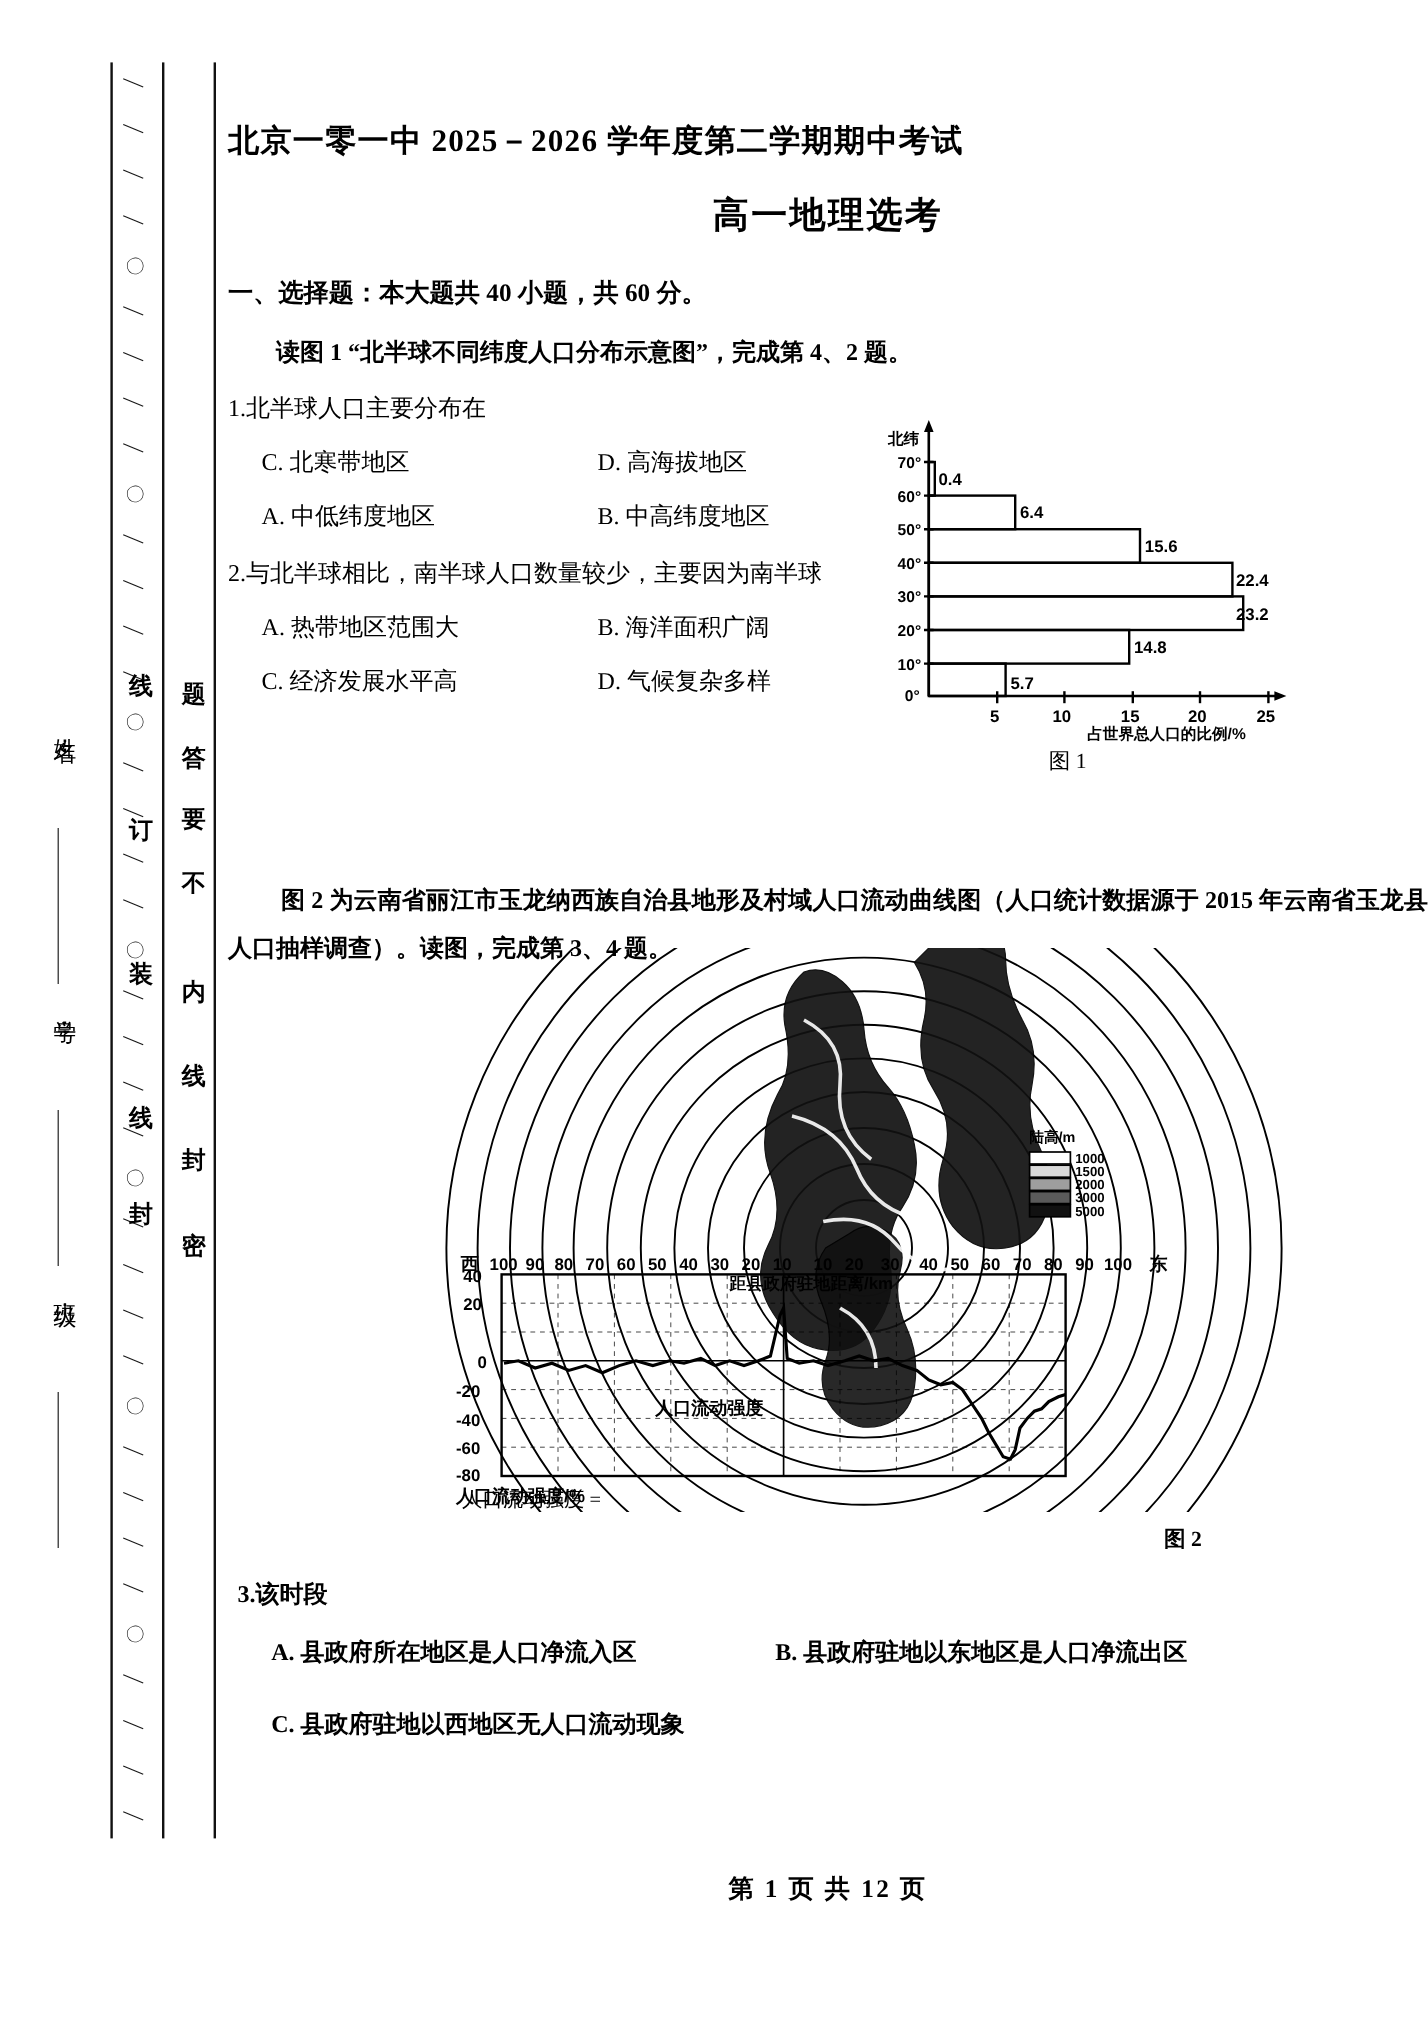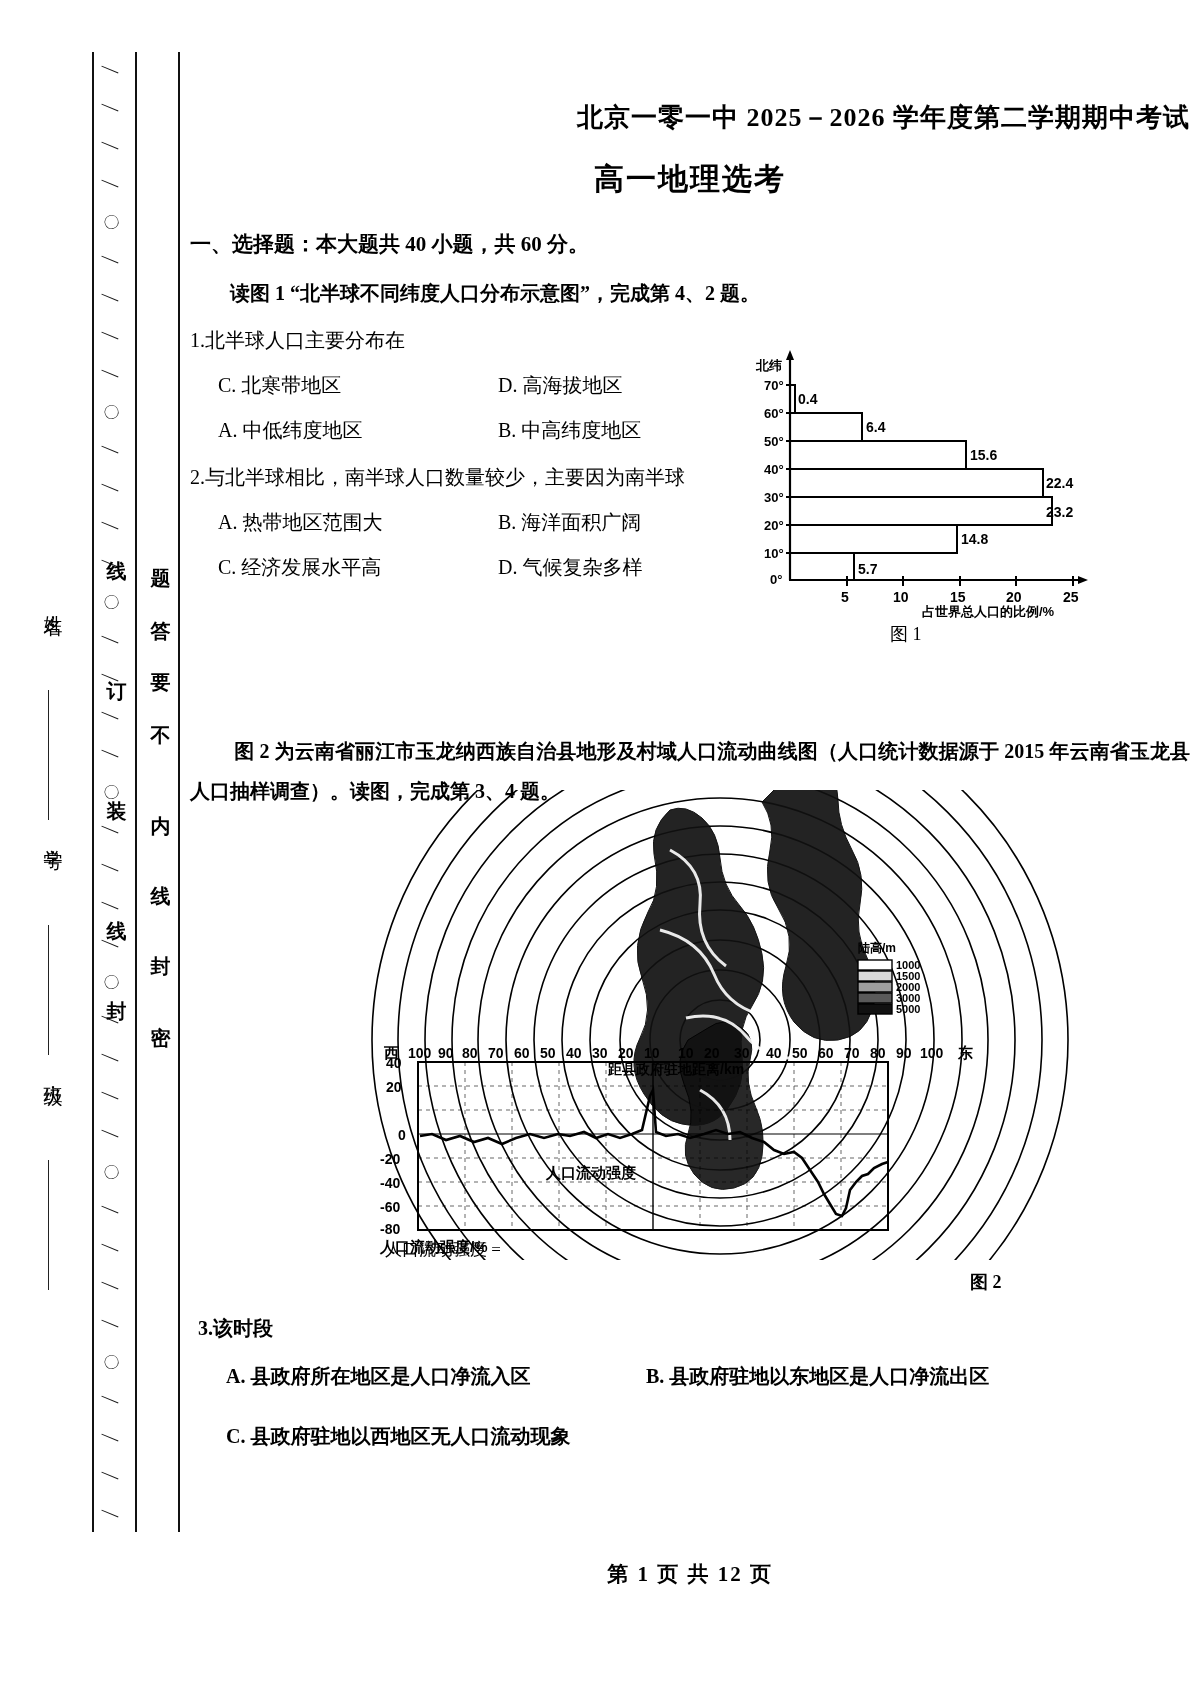--- a/index.html
+++ b/index.html
@@ -28,38 +28,38 @@
   .seal-label { position:absolute; font-size:20px; font-weight:bold; writing-mode:vertical-rl;
                 text-orientation:upright; letter-spacing:4px; }
 
   .stu-field { position:absolute; left:40px; writing-mode:vertical-rl; text-orientation:upright;
                font-size:19px; letter-spacing:3px; }
   .stu-line { position:absolute; left:48px; width:0; border-left:1px solid #222; }
 
   
   .page { position:absolute; left:190px; top:0; width:1000px; height:1684px; }
 
-  .title-main { text-align:right; font-size:26px; font-weight:bold; letter-spacing:1px;
+  .title-main { text-align:left; font-size:26px; font-weight:bold; letter-spacing:1px;
                 margin-top:100px; font-family:"Liberation Serif", serif; }
   .title-sub  { text-align:center; font-size:30px; font-weight:bold; margin-top:24px;
                 font-family:"Liberation Sans", sans-serif; letter-spacing:2px;}
 
   .sec-head { font-size:21px; font-weight:bold; margin-top:30px; }
   .lead-in  { font-size:20px; font-weight:bold; margin-top:22px; text-indent:40px; }
 
   .q { font-size:20px; margin-top:20px; }
   .opts { display:flex; margin-top:18px; font-size:20px; }
   .opt { width:280px; padding-left:28px; }
   .opt.wide { width:420px; }
 
   .para { font-size:20px; font-weight:bold; line-height:40px; margin-top:26px; text-align:justify; }
   .para .ind { display:inline-block; width:44px; }
 
   
-  .fig1-wrap { position:absolute; left:560px; top:340px; width:340px; height:310px; }
+  .fig1-wrap { position:absolute; left:544px; top:340px; width:340px; height:310px; }
   .fig1 { position:absolute; left:0; top:0; }
   .fig1-cap { position:absolute; left:140px; top:282px; font-size:18px; font-weight:normal; }
 
   
   .fig2-wrap { position:absolute; left:180px; top:790px; width:740px; height:510px; }
   .fig2-cap  { position:absolute; left:600px; top:480px; font-size:18px; font-weight:bold; }
 
   .formula { position:absolute; left:195px; top:1238px; width:600px; font-size:17px; font-weight:normal;
              display:flex; align-items:center; }
   .frac { display:inline-block; text-align:center; vertical-align:middle; margin-left:6px;}

